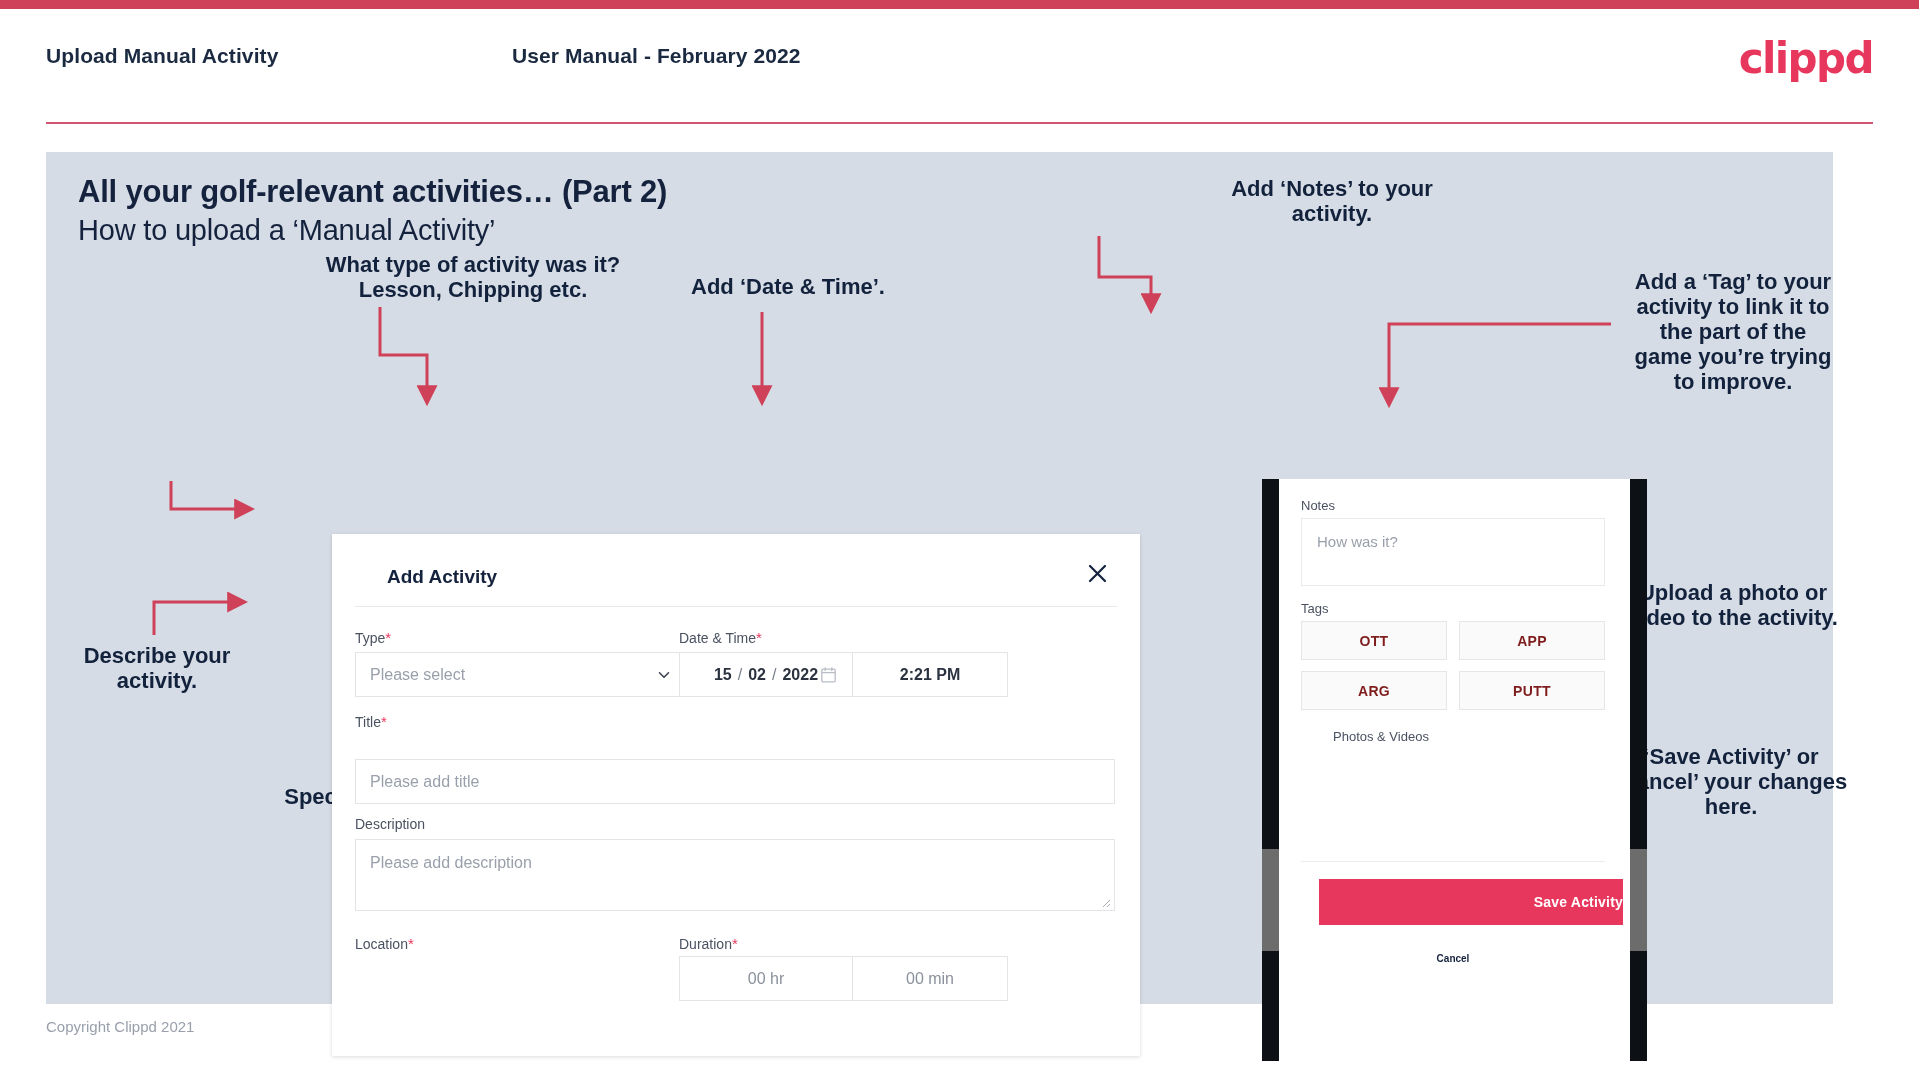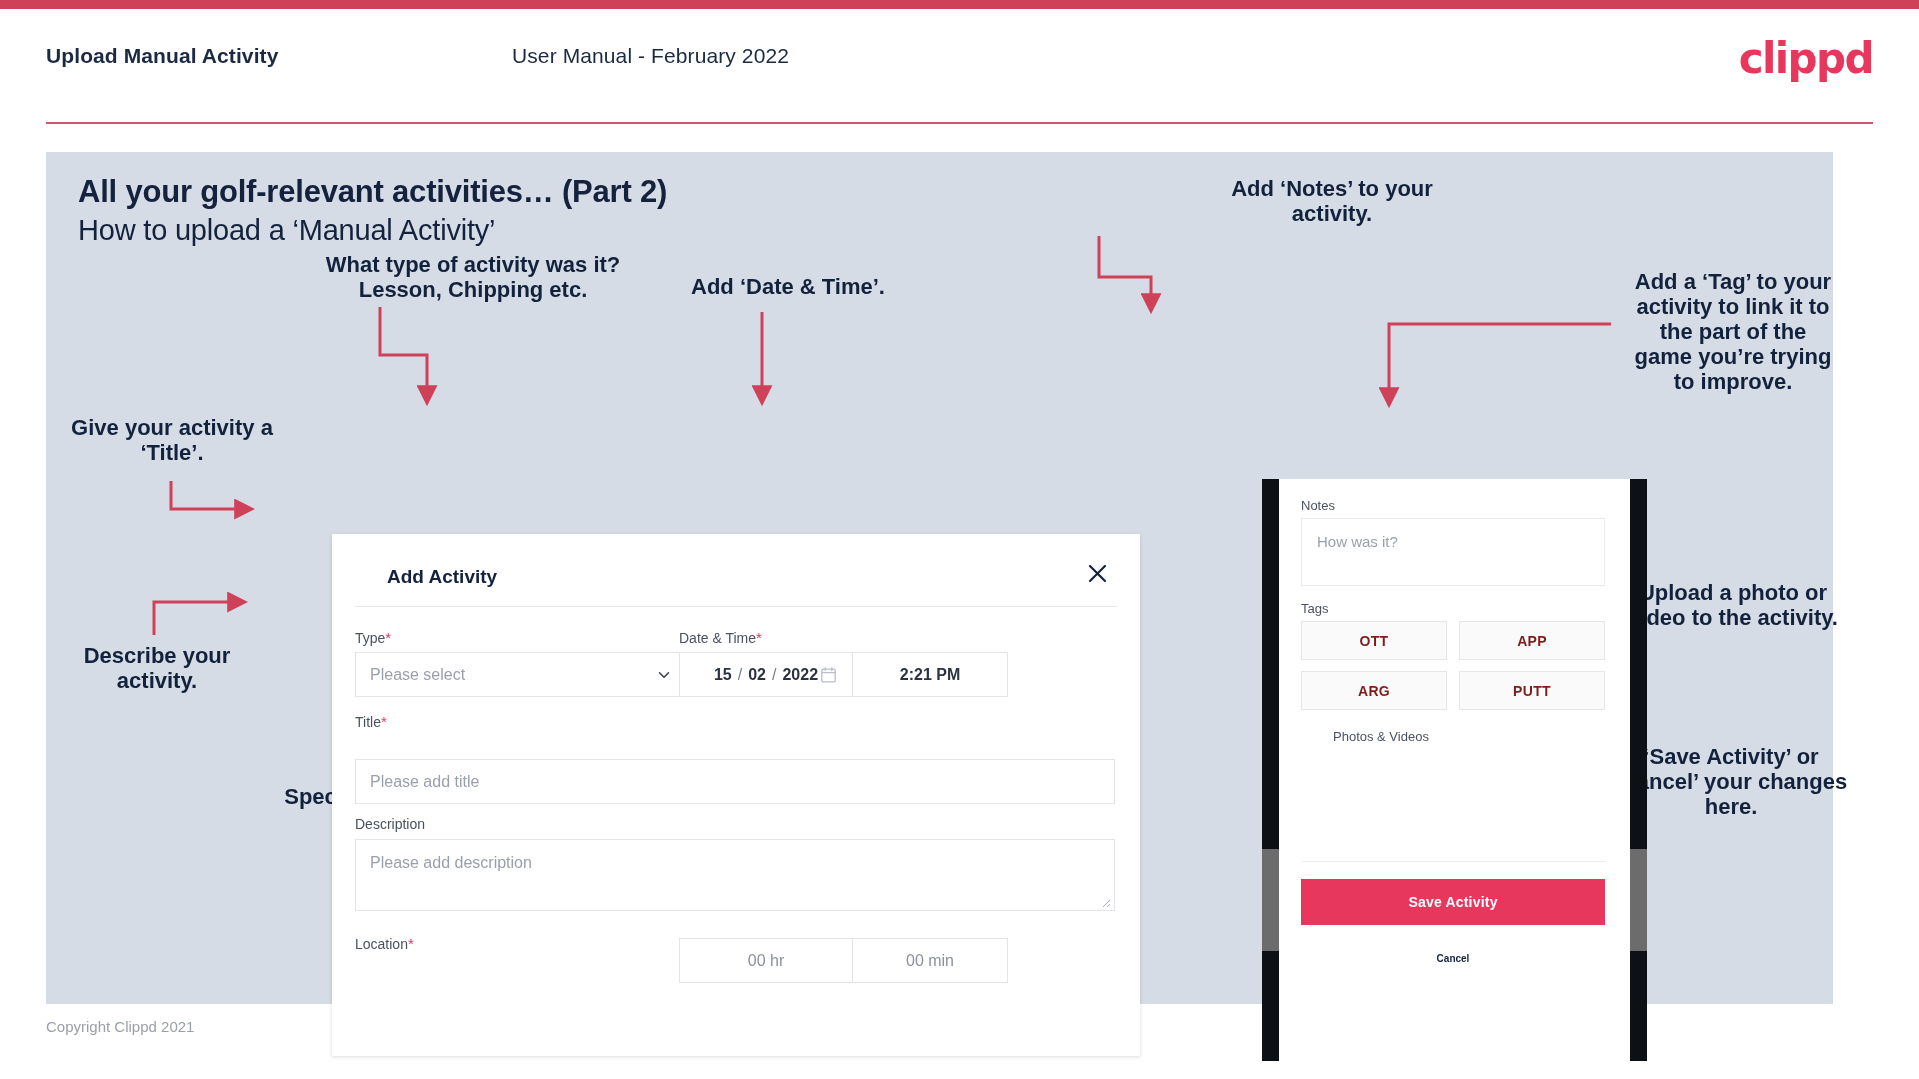--- a/index.html
+++ b/index.html
@@ -19,21 +19,21 @@
     background:#cf4158;
   }
 
   
   .hdr-title{
     position:absolute;left:46px;top:44px;
     font-size:21px;font-weight:600;color:#1b2a41;letter-spacing:.1px;
   }
   .hdr-sub{
     position:absolute;left:512px;top:44px;
-    font-size:21px;font-weight:400;color:#1b2a41;letter-spacing:.1px;
+    font-size:21px;font-weight:700;color:#1b2a41;letter-spacing:.1px;
   }
   .logo{
     position:absolute;right:46px;top:38px;
     font-size:42px;font-weight:800;color:#e8375c;
     letter-spacing:-1.6px;line-height:1;
     font-family:"DejaVu Sans", sans-serif;
   }
   .hdr-rule{
     position:absolute;left:46px;top:122px;width:1827px;height:2px;
     background:#d2566f;
@@ -176,22 +176,20 @@
   <div class="hdr-rule"></div>
 
   <div class="slide">
 
     <div class="slide-h1">All your golf-relevant activities… (Part 2)</div>
     <div class="slide-h2">How to upload a ‘Manual Activity’</div>
 
     <div class="ann" style="left:277px;top:100px;width:300px;">What type of activity was it?
 Lesson, Chipping etc.</div>
     <div class="ann" style="left:612px;top:122px;width:260px;">Add ‘Date &amp; Time’.</div>
-    <div class="ann" style="left:0px;top:263px;width:252px;">Give your activity a
-‘Title’.</div>
     <div class="ann" style="left:0px;top:491px;width:222px;">Describe your
 activity.</div>
     <div class="ann" style="left:190px;top:632px;width:330px;">Specify the ‘Location’.</div>
     <div class="ann" style="left:710px;top:620px;width:310px;">Specify the ‘Duration’
 of your activity.</div>
     <div class="ann" style="left:1156px;top:24px;width:260px;">Add ‘Notes’ to your
 activity.</div>
     <div class="ann" style="left:1574px;top:117px;width:226px;">Add a ‘Tag’ to your
 activity to link it to
 the part of the
@@ -291,21 +289,21 @@
         </svg>
       </div>
 
       <div class="fld-label" style="left:23px;top:401px;">
         <span>Location</span><span class="req">*</span>
       </div>
 
       <div class="fld-label" style="left:347px;top:401px;">
         <span>Duration</span><span class="req">*</span>
       </div>
-      <div class="dt-wrap" style="left:347px;top:404px;">
+      <div class="dt-wrap" style="left:347px;top:422px;">
         <div class="dt-seg" style="width:174px;height:45px;font-weight:400;color:#8b919c;">
           <span>00 hr</span>
         </div>
         <div class="dt-seg" style="width:156px;height:45px;margin-left:-1px;font-weight:400;color:#8b919c;">
           <span>00 min</span>
         </div>
       </div>
     </div>
 
     <div class="phone">
@@ -333,21 +331,21 @@
         </div>
         <div class="tag" style="left:180px;top:192px;width:146px;height:39px;">
           <span>PUTT</span>
         </div>
 
         <div class="p-label" style="left:22px;top:250px;margin-left:32px;">Photos &amp; Videos</div>
 
 
         <div class="p-divider" style="left:22px;top:382px;width:304px;"></div>
 
-        <div class="save-btn" style="left:22px;top:400px;width:304px;height:46px;">
+        <div class="save-btn" style="left:40px;top:400px;width:304px;height:46px;justify-content:flex-end;">
           <span>Save Activity</span>
         </div>
 
         <div class="cancel-btn" style="left:22px;top:462px;width:304px;height:34px;">
           <span>Cancel</span>
         </div>
       </div>
     </div>
 
   </div>

